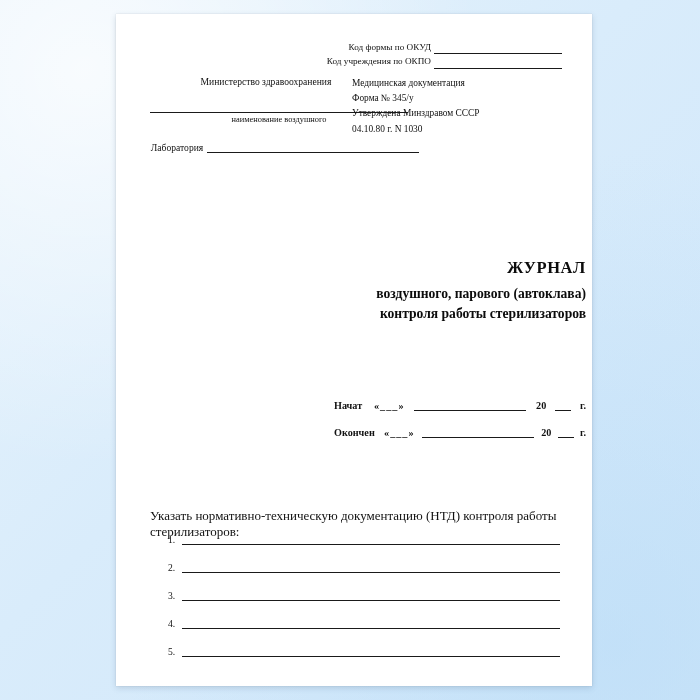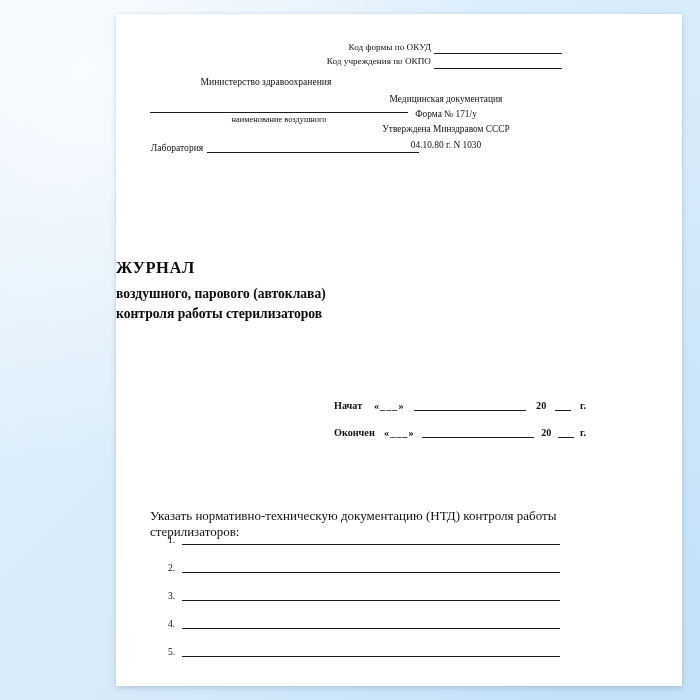--- a/index.html
+++ b/index.html
@@ -28,21 +28,21 @@
       radial-gradient(circle at 12% 10%, rgba(255,255,255,0.75) 0%, rgba(255,255,255,0) 45%),
       radial-gradient(circle at 88% 92%, rgba(183,219,246,0.55) 0%, rgba(255,255,255,0) 55%);
     pointer-events: none;
   }
 
   
   .sheet {
     position: absolute;
     left: 116px;
     top: 14px;
-    width: 566px;
+    width: 476px;
     height: 672px;
     background: #ffffff;
     box-shadow: 0 2px 6px rgba(60,90,120,0.20), 0 0 1px rgba(0,0,0,0.18);
   }
   .page {
     position: absolute;
     left: 0;
     top: 0;
     width: 470px;
     height: 672px;
@@ -112,37 +112,35 @@
     display: inline-block;
     width: 212px;
     border-bottom: 1px solid #1a1a1a;
     height: 9px;
     margin-left: 4px;
     vertical-align: bottom;
   }
 
   .med-doc {
     position: absolute;
-    right: 35px;
+    right: 24px;
     top: 62px;
     width: 210px;
-    text-align: center;
     font-size: 9.4px;
     line-height: 1.62;
     color: #111;
-    margin-top: 16px;
   }
 
   
   .title-block {
     position: absolute;
     left: 0;
     top: 244px;
     width: 470px;
-    text-align: left;
+    text-align: right;
     color: #0c0c0c;
   }
   .title-main {
     font-size: 16.5px;
     font-weight: bold;
     letter-spacing: 0.6px;
   }
   .title-sub {
     font-size: 13.6px;
     font-weight: bold;
@@ -247,21 +245,21 @@
       <div class="ministry">Министерство здравоохранения</div>
       <div class="org-rule"></div>
       <div class="org-caption">наименование воздушного</div>
 
       <div class="lab-row">
         <span>Лаборатория</span><span class="rule"></span>
       </div>
 
       <div class="med-doc">
         <div>Медицинская документация</div>
-        <div>Форма № 171/у</div>
+        <div>Форма № 345/у</div>
         <div>Утверждена Минздравом СССР</div>
         <div>04.10.80 г. N 1030</div>
       </div>
 
       <div class="title-block">
         <div class="title-main">ЖУРНАЛ</div>
         <div class="title-sub">
           <div>воздушного, парового (автоклава)</div>
           <div>контроля работы стерилизаторов</div>
         </div>

